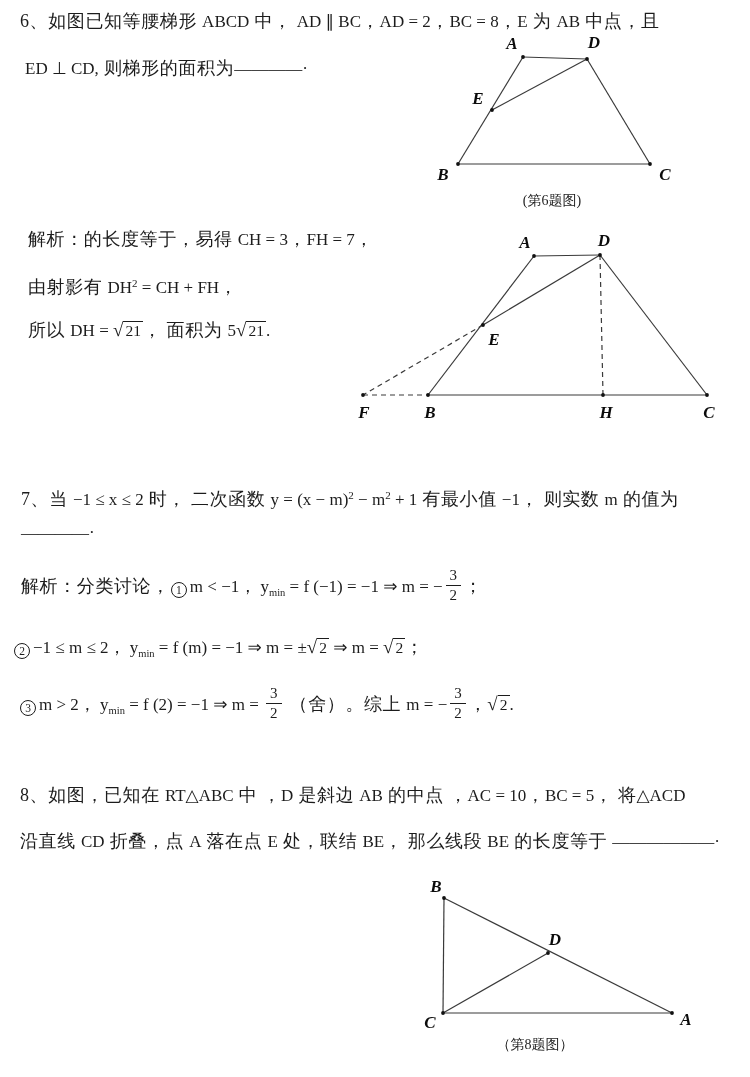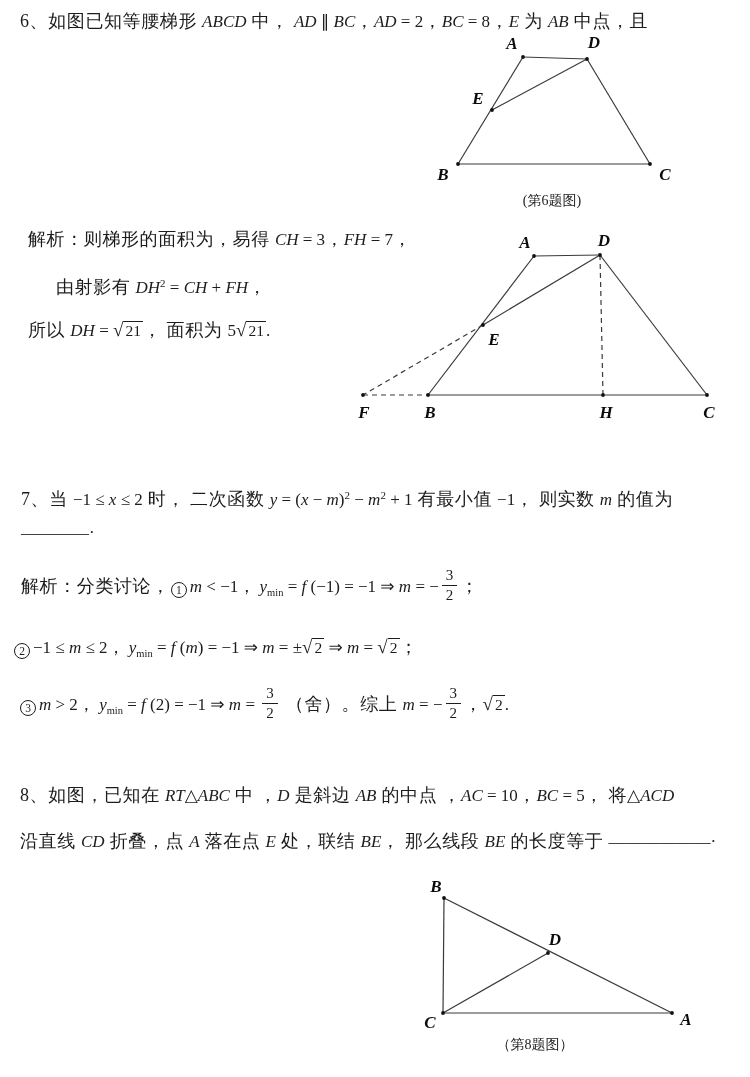--- a/index.html
+++ b/index.html
@@ -5,21 +5,21 @@
   * { margin:0; padding:0; box-sizing:border-box; }
   body { background:#ffffff; }
   .page {
     position:relative; width:750px; height:1077px;
     background:#ffffff; color:#1c1c1c; overflow:hidden;
     font-family:"Liberation Serif", serif;
   }
   .line { position:absolute; white-space:nowrap; line-height:24px; }
   .seg-cn { font-size:18px; letter-spacing:0.6px; }
   .seg-r  { font-size:17px; }
-  .seg-i  { font-size:17px; font-style:italic; }
+  .seg-i  { font-size:17px; }
   .seg-sup{ font-size:11px; vertical-align:super; line-height:0; }
   .seg-sub{ font-size:10.5px; vertical-align:sub; line-height:0; }
   .seg-c  { display:inline-block; width:16px; height:16px; border:1px solid #1c1c1c;
             border-radius:50%; text-align:center; line-height:15px; font-size:11.5px;
             vertical-align:-2px; margin:0 3px 0 1px; }
   .frac { display:inline-block; vertical-align:middle; text-align:center;
           font-size:15px; line-height:1.1; margin:0 3px; transform:translateY(-3px); }
   .fnum { display:block; border-bottom:1.2px solid #1c1c1c; padding:0 4px 1px; }
   .fden { display:block; padding:1px 4px 0; }
   .sqrt { white-space:nowrap;margin-top:36px; }
@@ -28,41 +28,42 @@
   .figure { position:absolute; }
   .vlabel { font-family:"Liberation Serif", serif; font-size:17px;
             font-style:italic; font-weight:bold; fill:#0b0b0b; }
   .figcaption { font-family:"Liberation Serif", serif; font-size:14px; fill:#222222; }
 </style>
 </head>
 <body>
 
 <div class="page">
   <div class="line" style="left:20px;  top:9px;"><span class="seg-cn">6、如图已知等腰梯形 </span><span class="seg-i">ABCD</span><span class="seg-cn"> 中， </span><span class="seg-i">AD</span><span class="seg-r"> ∥ </span><span class="seg-i">BC</span><span class="seg-cn">，</span><span class="seg-i">AD</span><span class="seg-r"> = 2</span><span class="seg-cn">，</span><span class="seg-i">BC</span><span class="seg-r"> = 8</span><span class="seg-cn">，</span><span class="seg-i">E</span><span class="seg-cn"> 为 </span><span class="seg-i">AB</span><span class="seg-cn"> 中点，且</span></div>
+  <div class="line" style="left:25px;  top:56px;"><span class="seg-i">ED</span><span class="seg-r"> ⊥ </span><span class="seg-i">CD</span><span class="seg-r">,</span><span class="seg-cn">  则梯形的面积为</span><span class="seg-r">————</span><span class="seg-r">·</span></div>
   <div class="figure" style="left: 425px; top: 28px; width: 280px; height: 185px;"><svg width="280" height="185">
         <line x1="98" y1="29" x2="162" y2="31" stroke="#3a3a3a" stroke-width="1.2"></line>
         <line x1="98" y1="29" x2="33" y2="136" stroke="#3a3a3a" stroke-width="1.2"></line>
         <line x1="162" y1="31" x2="225" y2="136" stroke="#3a3a3a" stroke-width="1.2"></line>
         <line x1="33" y1="136" x2="225" y2="136" stroke="#3a3a3a" stroke-width="1.2"></line>
         <line x1="67" y1="82" x2="162" y2="31" stroke="#3a3a3a" stroke-width="1.2"></line>
         <circle cx="98" cy="29" r="1.9" fill="#111111"></circle>
         <text x="87" y="21" class="vlabel" text-anchor="middle">A</text>
         <circle cx="162" cy="31" r="1.9" fill="#111111"></circle>
         <text x="169" y="20" class="vlabel" text-anchor="middle">D</text>
         <circle cx="67" cy="82" r="1.9" fill="#111111"></circle>
         <text x="53" y="76" class="vlabel" text-anchor="middle">E</text>
         <circle cx="33" cy="136" r="1.9" fill="#111111"></circle>
         <text x="18" y="152" class="vlabel" text-anchor="middle">B</text>
         <circle cx="225" cy="136" r="1.9" fill="#111111"></circle>
         <text x="240" y="152" class="vlabel" text-anchor="middle">C</text>
         <text x="127" y="177" class="figcaption" text-anchor="middle">(第6题图)</text>
       </svg></div>
 
-  <div class="line" style="left:28px;  top:227px;"><span class="seg-cn">解析：则梯形的面积为，易得 </span><span class="seg-i">CH</span><span class="seg-r"> = 3</span><span class="seg-cn">，</span><span class="seg-i">FH</span><span class="seg-r"> = 7</span><span class="seg-cn">，</span></div>
-  <div class="line" style="left:28px;  top:275px;margin-left:28px;"><span class="seg-cn">由射影有 </span><span class="seg-i">DH</span><span class="seg-sup">2</span><span class="seg-r"> = </span><span class="seg-i">CH</span><span class="seg-r"> + </span><span class="seg-i">FH</span><span class="seg-cn">，</span></div>
+  <div class="line" style="left:28px;  top:227px;"><span class="seg-cn">解析：的长度等于，易得 </span><span class="seg-i">CH</span><span class="seg-r"> = 3</span><span class="seg-cn">，</span><span class="seg-i">FH</span><span class="seg-r"> = 7</span><span class="seg-cn">，</span></div>
+  <div class="line" style="left:28px;  top:275px;"><span class="seg-cn">由射影有 </span><span class="seg-i">DH</span><span class="seg-sup">2</span><span class="seg-r"> = </span><span class="seg-i">CH</span><span class="seg-r"> + </span><span class="seg-i">FH</span><span class="seg-cn">，</span></div>
   <div class="line" style="left:28px;  top:318px;"><span class="seg-cn">所以 </span><span class="seg-i">DH</span><span class="seg-r"> = </span><span class="sqrt"><span class="rsign">√</span><span class="rbody">21</span></span><span class="seg-cn">， 面积为 </span><span class="seg-r">5</span><span class="sqrt"><span class="rsign">√</span><span class="rbody">21</span></span><span class="seg-r">.</span></div>
   <div class="figure" style="left: 350px; top: 232px; width: 380px; height: 195px;"><svg width="380" height="195">
         <line x1="184" y1="24" x2="250" y2="23" stroke="#3a3a3a" stroke-width="1.2"></line>
         <line x1="184" y1="24" x2="78" y2="163" stroke="#3a3a3a" stroke-width="1.2"></line>
         <line x1="250" y1="23" x2="133" y2="93" stroke="#3a3a3a" stroke-width="1.2"></line>
         <line x1="250" y1="23" x2="357" y2="163" stroke="#3a3a3a" stroke-width="1.2"></line>
         <line x1="78" y1="163" x2="357" y2="163" stroke="#3a3a3a" stroke-width="1.2"></line>
         <line x1="133" y1="93" x2="13" y2="163" stroke="#3a3a3a" stroke-width="1.2" stroke-dasharray="5,4"></line>
         <line x1="13" y1="163" x2="78" y2="163" stroke="#3a3a3a" stroke-width="1.2" stroke-dasharray="5,4"></line>
         <line x1="250" y1="23" x2="253" y2="163" stroke="#3a3a3a" stroke-width="1.2" stroke-dasharray="5,4"></line>

